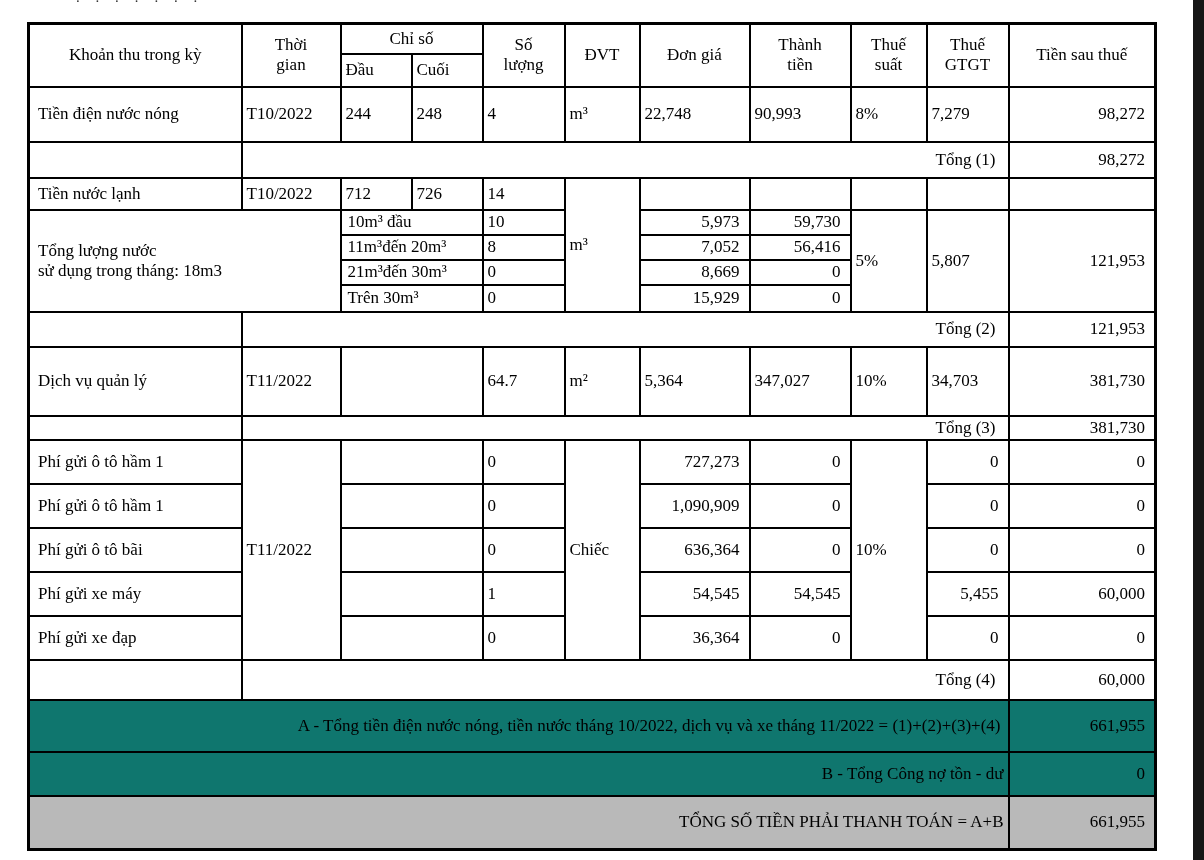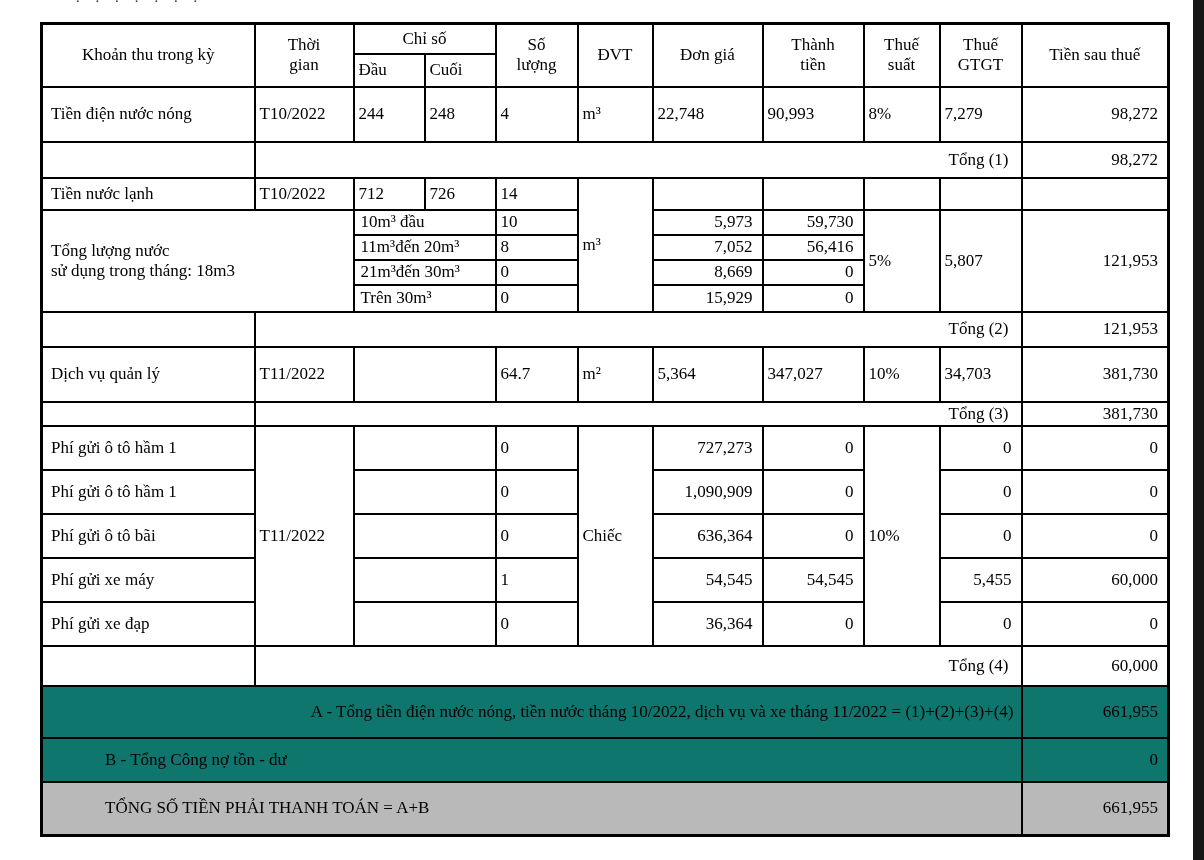--- a/index.html
+++ b/index.html
@@ -8,29 +8,29 @@
     font-family:"Liberation Serif","DejaVu Serif",serif;color:#000;
     overflow:hidden;
   }
   .edge-strip{position:absolute;top:0;right:0;width:11px;height:860px;background:#161616;}
   .top-artifact{
     position:absolute;top:0;left:76px;width:300px;height:6px;overflow:hidden;
     font-size:15px;line-height:15px;color:#333;
   }
   .top-artifact span{display:block;margin-top:-10px;letter-spacing:6px;}
   table.bill{
-    position:absolute;left:40px;top:22px;width:1127px;
+    position:absolute;left:27px;top:22px;width:1127px;
     border-collapse:collapse;table-layout:fixed;
     border:3px solid #000;
   }
   .bill td,.bill th{
     border:2px solid #000;font-size:17px;font-weight:normal;
     vertical-align:middle;padding:1px 4px;overflow:hidden;
   }
-  .b{font-weight:bold;}
+  .b{font-weight:bold;text-align:right;}
   .c{text-align:left;}
   .r{text-align:right;padding-right:9px !important;}
   .l{text-align:left;padding-left:8px !important;}
   .hdr{font-weight:bold;text-align:center;}
   .wrap-narrow{width:58px;margin:0 auto;}
   .wrap-mid{width:66px;margin:0 auto;}
   .wrap-wide{width:92px;margin:12px auto;}
   .tot-label{font-weight:bold;text-align:right;padding-right:12px !important;}
   .tot-val{font-weight:bold;text-align:right;padding-right:9px !important;}
   .bg-light{background:#0f766e;}
@@ -156,21 +156,21 @@
       <td class="r">15,929</td>
       <td class="r">0</td>
     </tr>
 
     <tr style="height:35px">
       <td></td>
       <td class="tot-label" colspan="9">Tổng (2)</td>
       <td class="tot-val">121,953</td>
     </tr>
 
-    <tr style="height:55px">
+    <tr style="height:69px">
       <td class="b l">Dịch vụ quản lý</td>
       <td class="c">T11/2022</td>
       <td colspan="2"></td>
       <td class="c">64.7</td>
       <td class="c">m²</td>
       <td class="c">5,364</td>
       <td class="c">347,027</td>
       <td class="c">10%</td>
       <td class="c">34,703</td>
       <td class="r">381,730</td>

